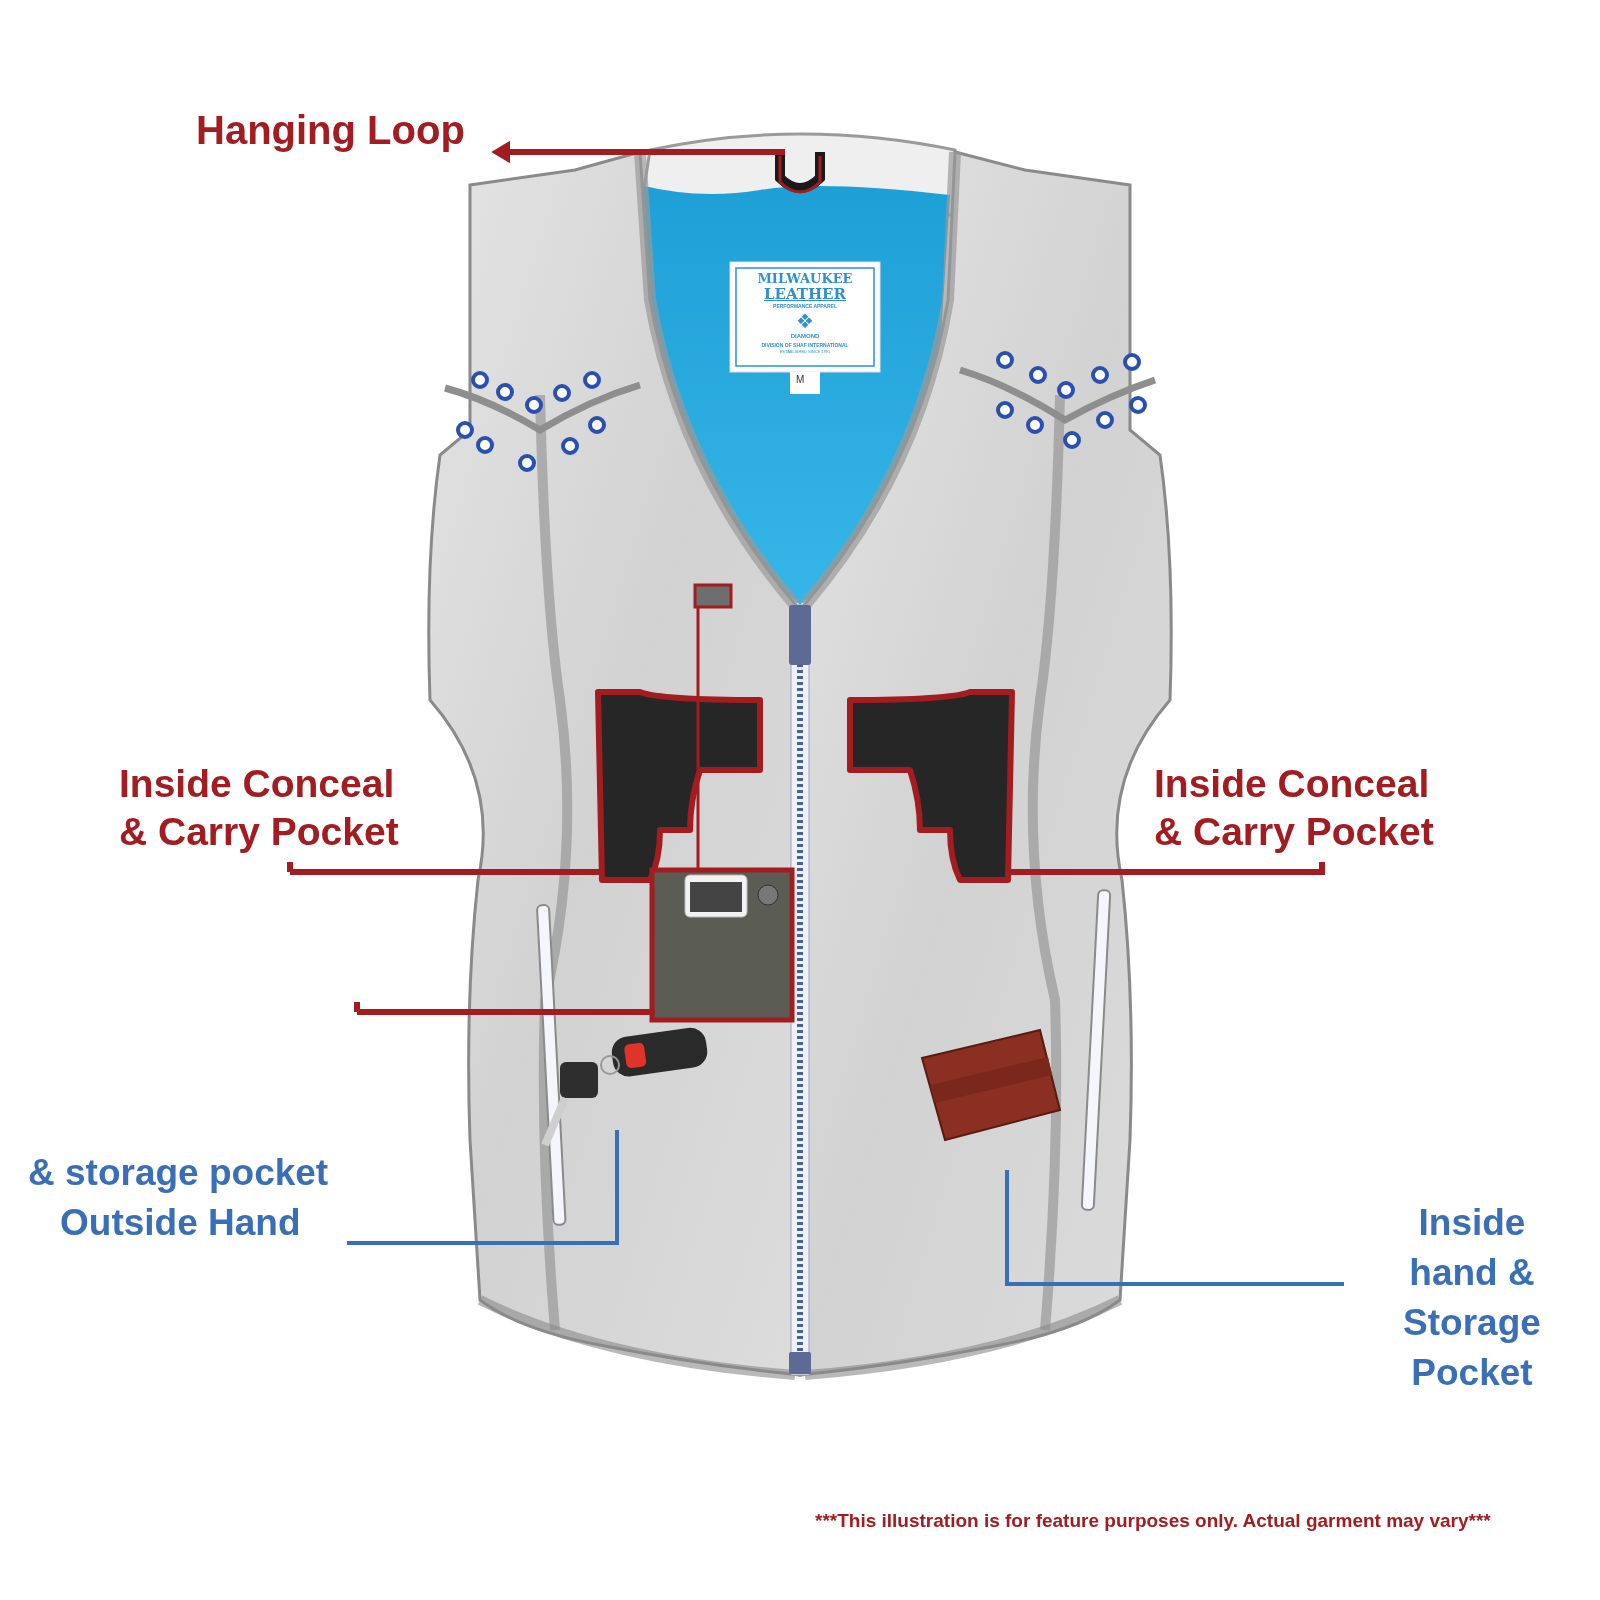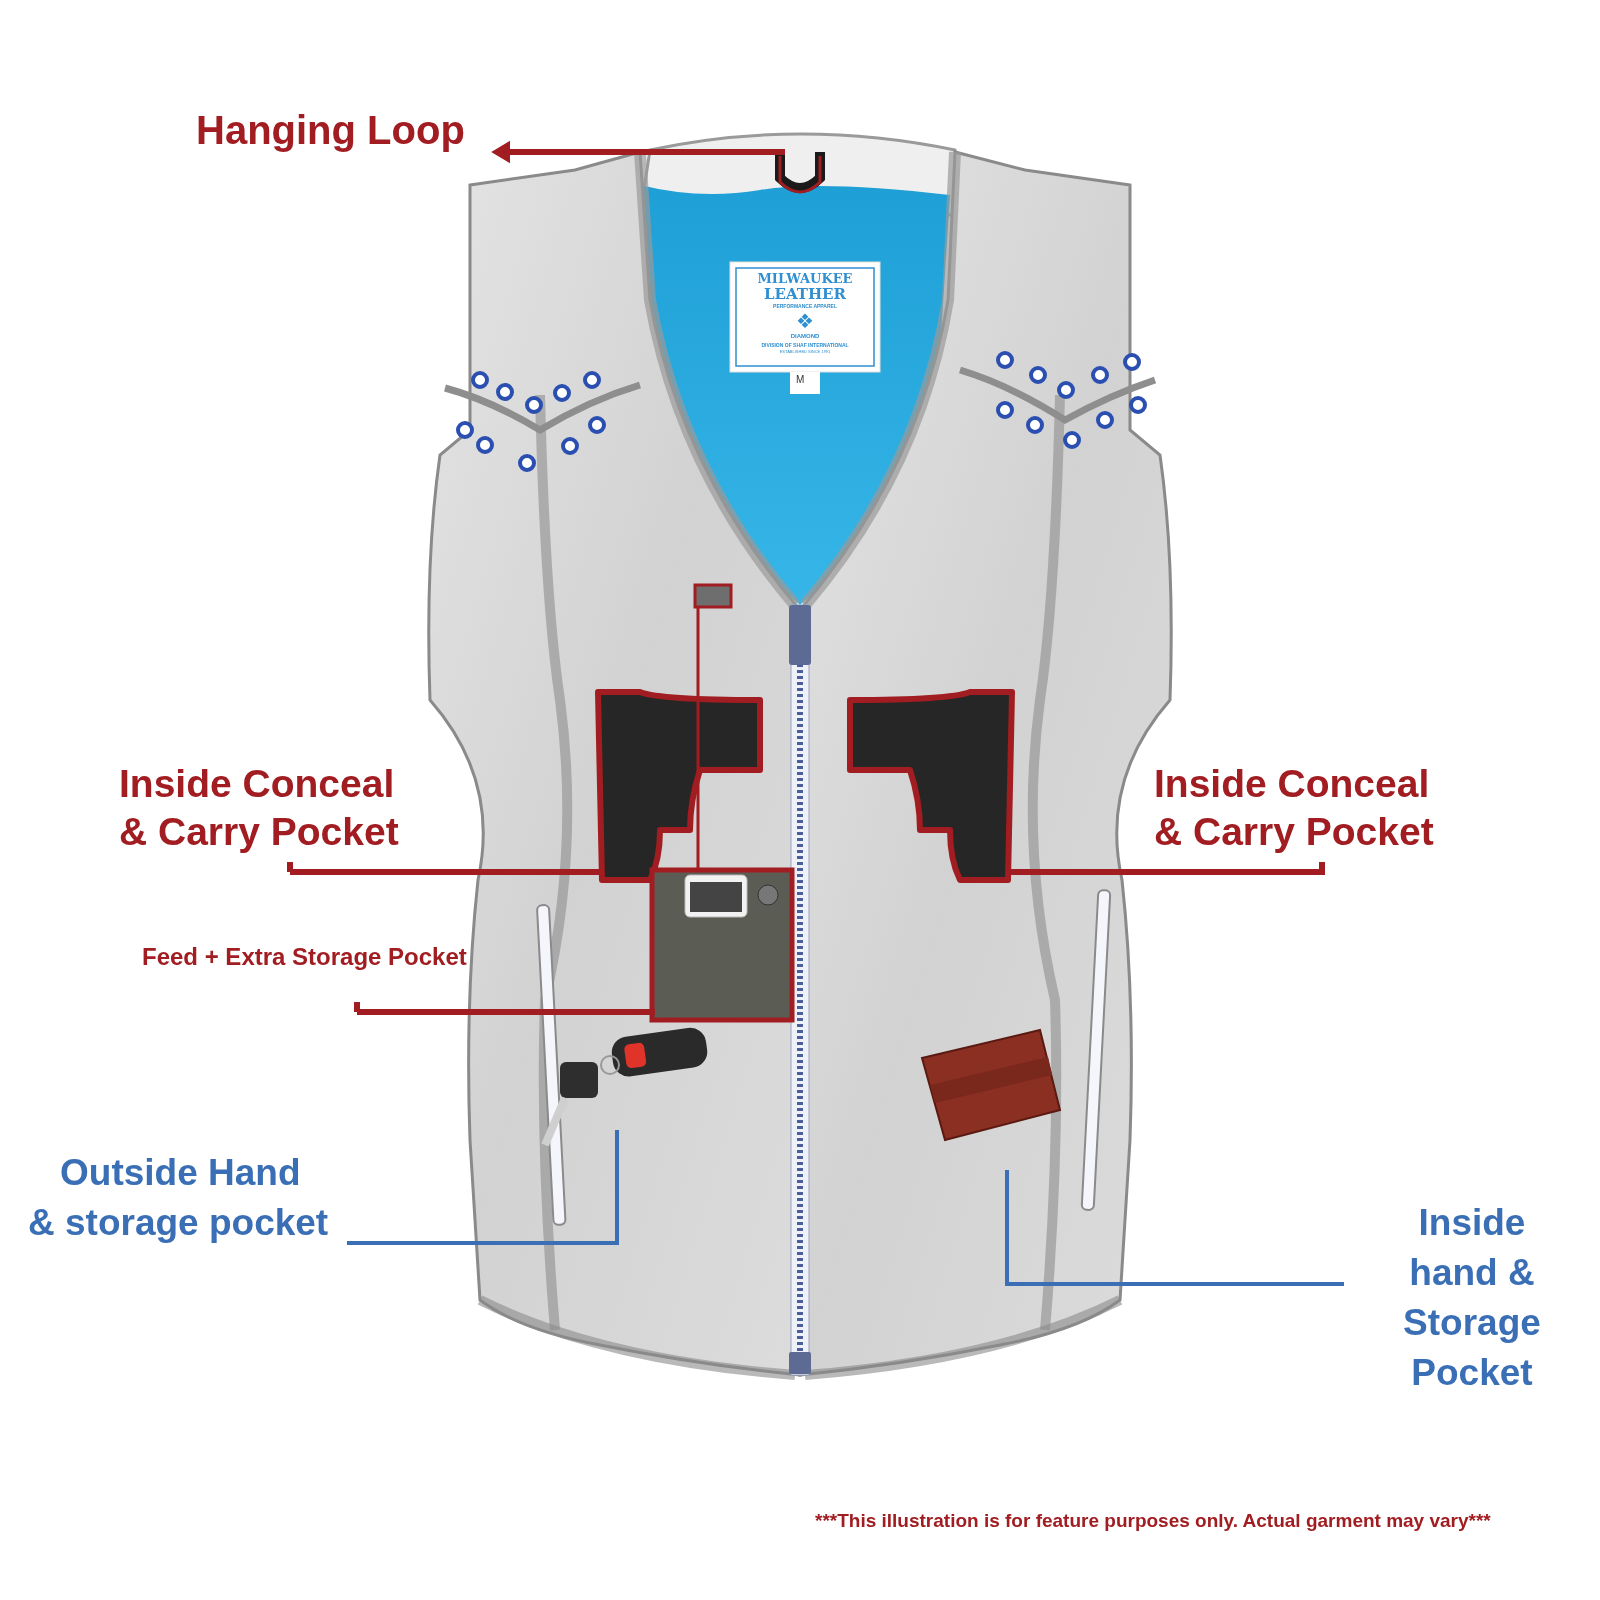--- a/index.html
+++ b/index.html
@@ -144,21 +144,21 @@
   </g>
 
   <g stroke="#3a6fb6" stroke-width="4" fill="none">
     <path d="M347 1243 L617 1243 L617 1130"></path>
     <path d="M1007 1170 L1007 1284 L1344 1284"></path>
   </g>
 </svg>
 
 <div style="position:absolute;left:732px;top:272px;width:146px;text-align:center;color:#2f8fd0;">
   <div class="tag-text" style="font-size:13px;line-height:14px;">MILWAUKEE</div>
-  <div class="tag-text" style="font-size:15px;line-height:16px;">LEATHER</div>
+  <div class="tag-text" style="font-size:15px;line-height:16px;text-decoration:underline;">LEATHER</div>
   <div style="font-size:5px;line-height:8px;font-weight:bold;">PERFORMANCE APPAREL</div>
   <div style="font-size:20px;line-height:22px;">❖</div>
   <div style="font-size:6px;line-height:9px;font-weight:bold;">DIAMOND</div>
   <div style="font-size:5px;line-height:8px;font-weight:bold;">DIVISION OF SHAF INTERNATIONAL</div>
   <div style="font-size:4px;line-height:6px;">ESTABLISHED SINCE 1991</div>
 </div>
 <div style="position:absolute;left:796px;top:374px;font-size:10px;color:#333;">M</div>
 
 <div class="label red lbl-hanging">Hanging Loop</div>
 
@@ -166,26 +166,25 @@
   <div>Inside Conceal</div>
   <div>&amp; Carry Pocket</div>
 </div>
 
 <div class="label red lbl-conceal-r">
   <div>Inside Conceal</div>
   <div>&amp; Carry Pocket</div>
 </div>
 
 <div class="label red lbl-media">
-  <div>Feed + Extra Storage Pocket</div>
 </div>
 
 <div class="label blue lbl-outside-l">
+  <div>&amp; storage pocket</div>
   <div style="padding-left:32px;">Outside Hand</div>
-  <div>&amp; storage pocket</div>
 </div>
 
 <div class="label blue lbl-outside-r" style="width:180px;left:1382px;">
   <span>Inside</span>
   <span>hand &amp;</span>
   <span>Storage</span>
   <span>Pocket</span>
 </div>
 
 <div class="disclaimer">***This illustration is for feature purposes only.  Actual garment may vary***</div>

